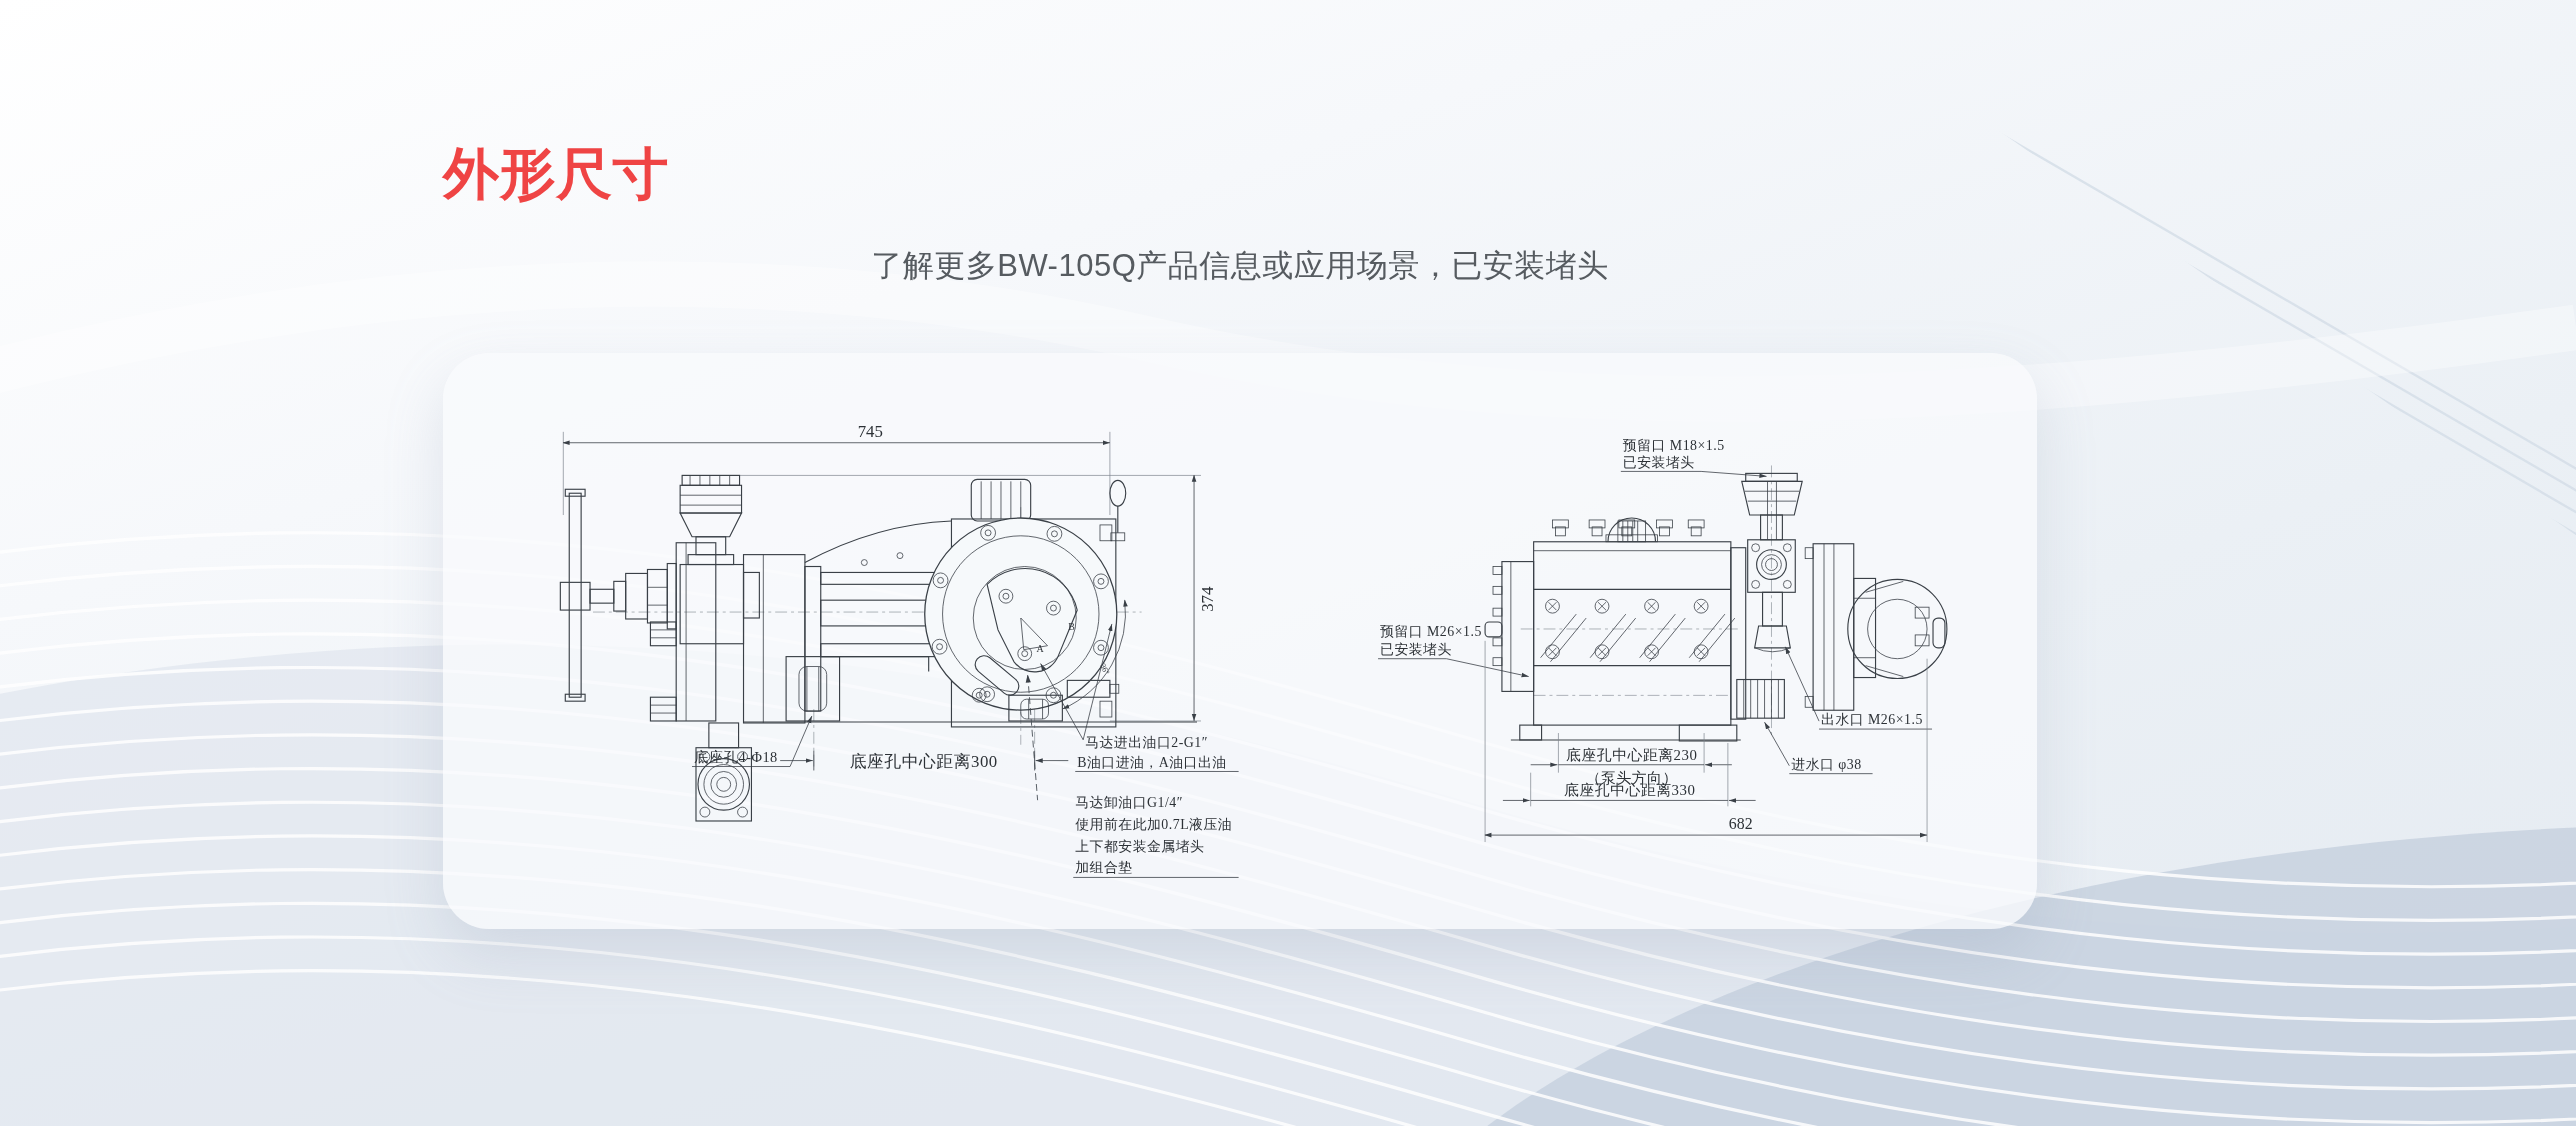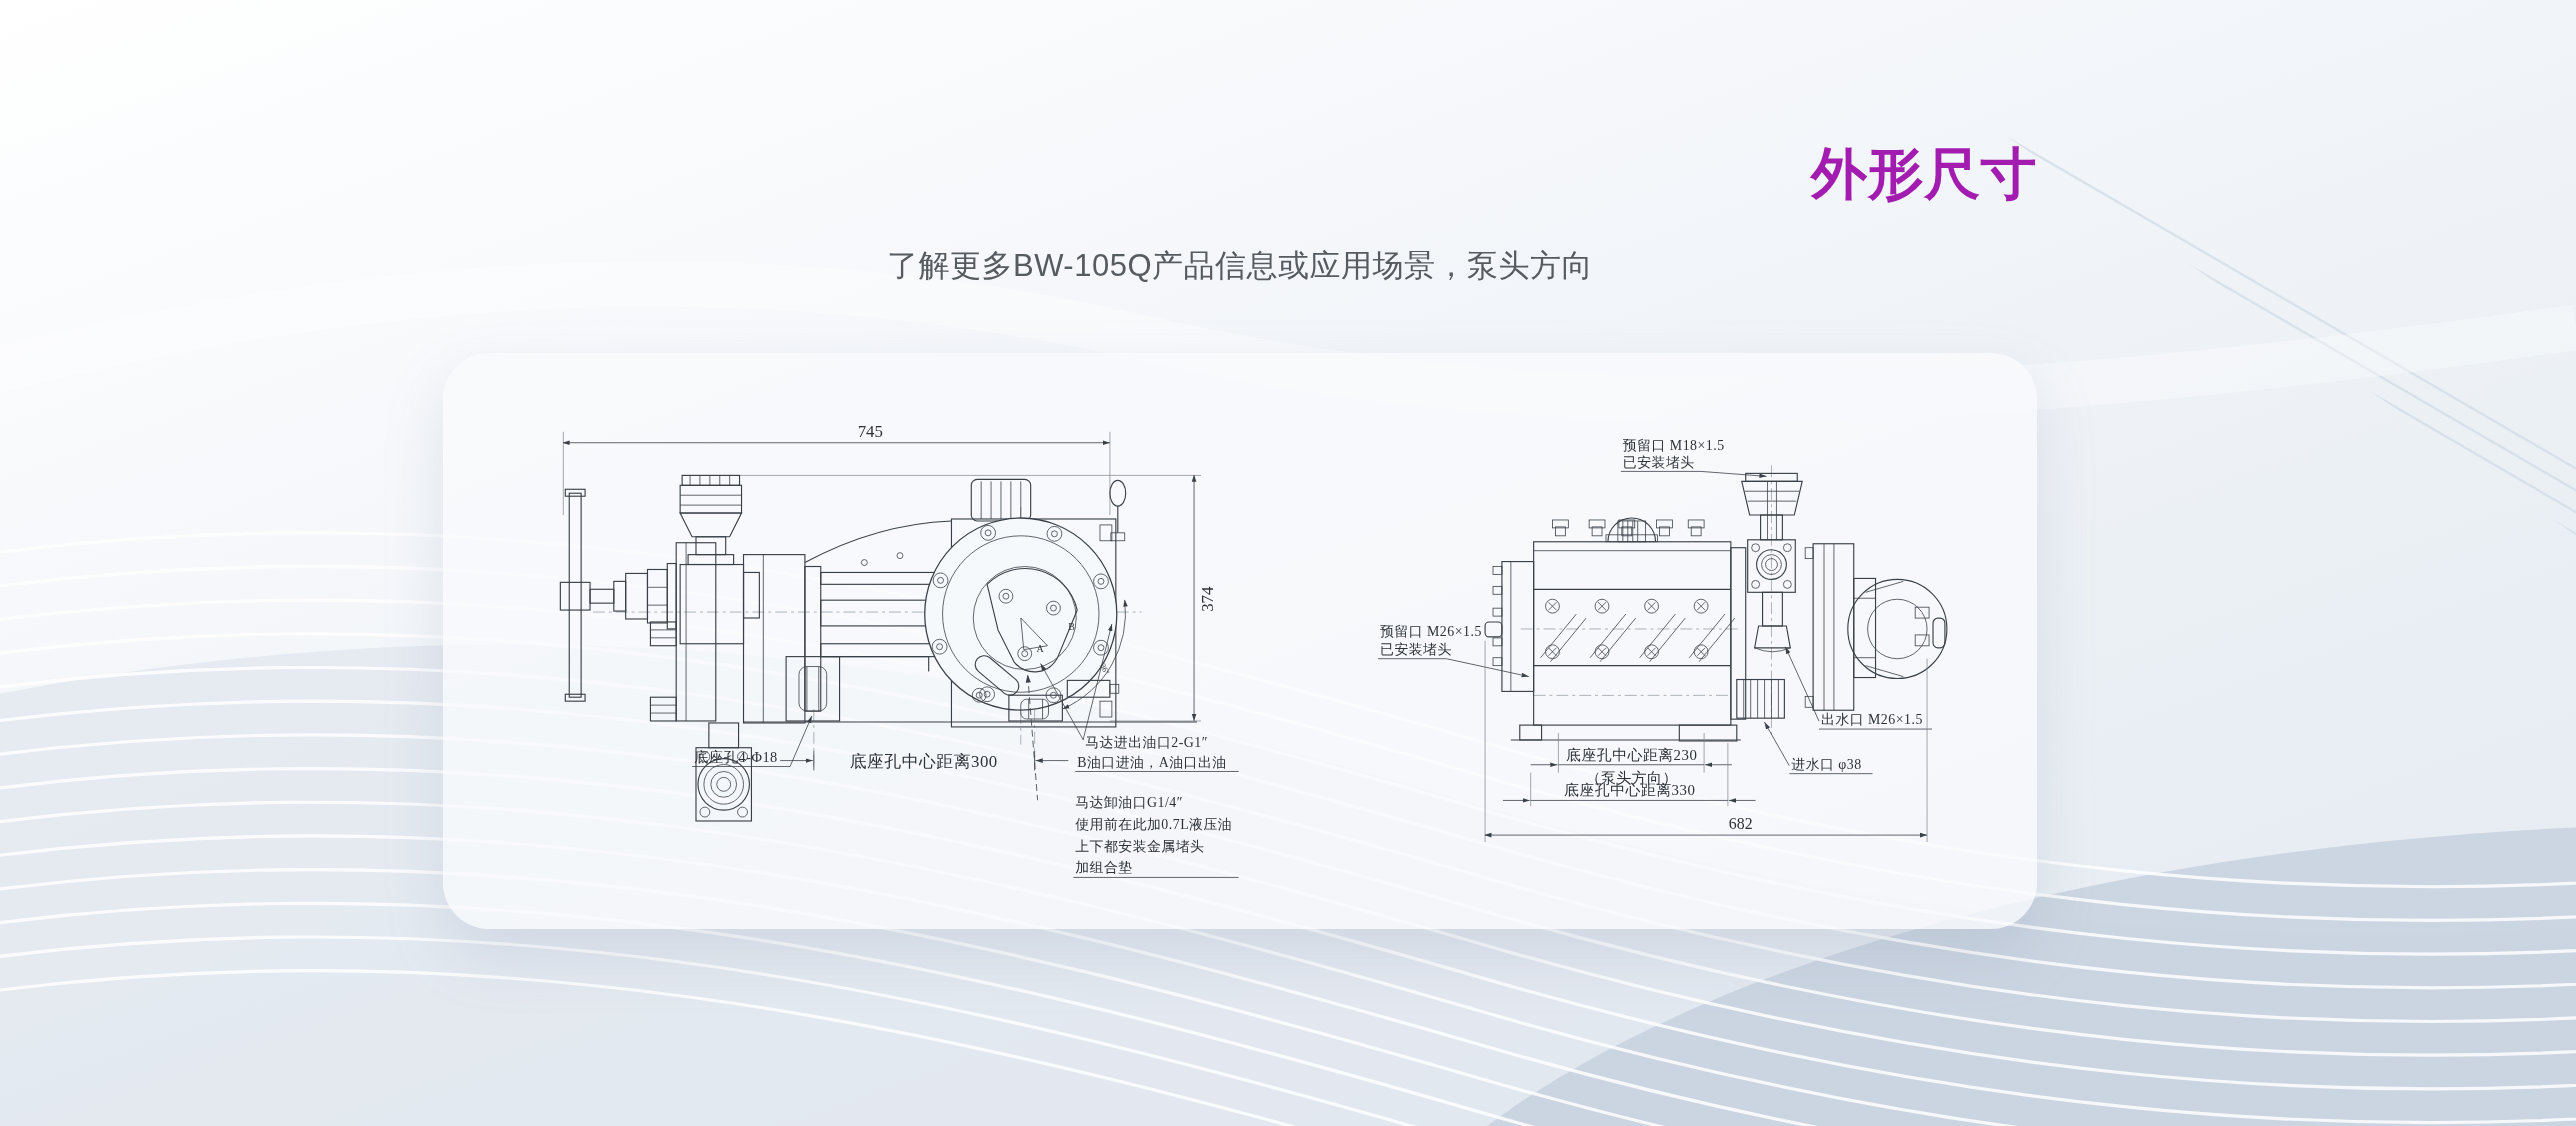--- a/index.html
+++ b/index.html
@@ -3,22 +3,22 @@
 <meta charset="utf-8">
 <style>
   html,body{margin:0;padding:0}
   body{
     width:2576px;height:1127px;position:relative;overflow:hidden;
     background:linear-gradient(160deg,#ffffff 0%,#f6f8fb 30%,#ebf0f5 65%,#e4eaf1 100%);
     font-family:"Liberation Sans",sans-serif;
   }
   .bg-svg{position:absolute;left:0;top:0;width:2576px;height:1127px}
   .section-title{
-    position:absolute;left:443px;top:137px;width:1594px;text-align:right;
-    font-size:56px;font-weight:800;color:#a21caf;letter-spacing:5px;
+    position:absolute;left:443px;top:137px;width:1594px;text-align:left;
+    font-size:56px;font-weight:800;color:#ef4444;letter-spacing:5px;
   }
   .section-subtitle{
     position:absolute;left:344px;top:245px;width:1792px;text-align:center;
     font-size:31px;color:#565b60;letter-spacing:1px;
   }
   .drawing-card{
     position:absolute;left:443px;top:353px;width:1594px;height:576px;
     border-radius:46px;background:rgba(248,250,252,0.78);
     box-shadow:0 26px 59px rgba(140,156,178,0.22);
   }
@@ -78,21 +78,21 @@
     <use href="#wave" y="852"></use>
       <use href="#wave" y="886"></use>
       <use href="#wave" y="920"></use>
       <use href="#wave" y="954"></use>
     <use href="#wave" y="988"></use>
       <use href="#wave" y="1022"></use>
   </g>
 </svg>
 
 <div class="section-title cjk">外形尺寸</div>
-<div class="section-subtitle cjk">了解更多BW-105Q产品信息或应用场景，泵头方向</div>
+<div class="section-subtitle cjk">了解更多BW-105Q产品信息或应用场景，已安装堵头</div>
 
 <div class="drawing-card"></div>
 
 <svg id="left-draw" class="draw" viewBox="0 0 690 510">
   <defs>
     <marker id="laE" markerWidth="10" markerHeight="10" refX="9" refY="5" orient="auto">
         <path d="M0,2.1 L9,5 L0,7.9 Z" fill="#3a4047"></path>
       </marker>
     <marker id="laS" markerWidth="10" markerHeight="10" refX="1" refY="5" orient="auto">
         <path d="M9,2.1 L0,5 L9,7.9 Z" fill="#3a4047"></path>

